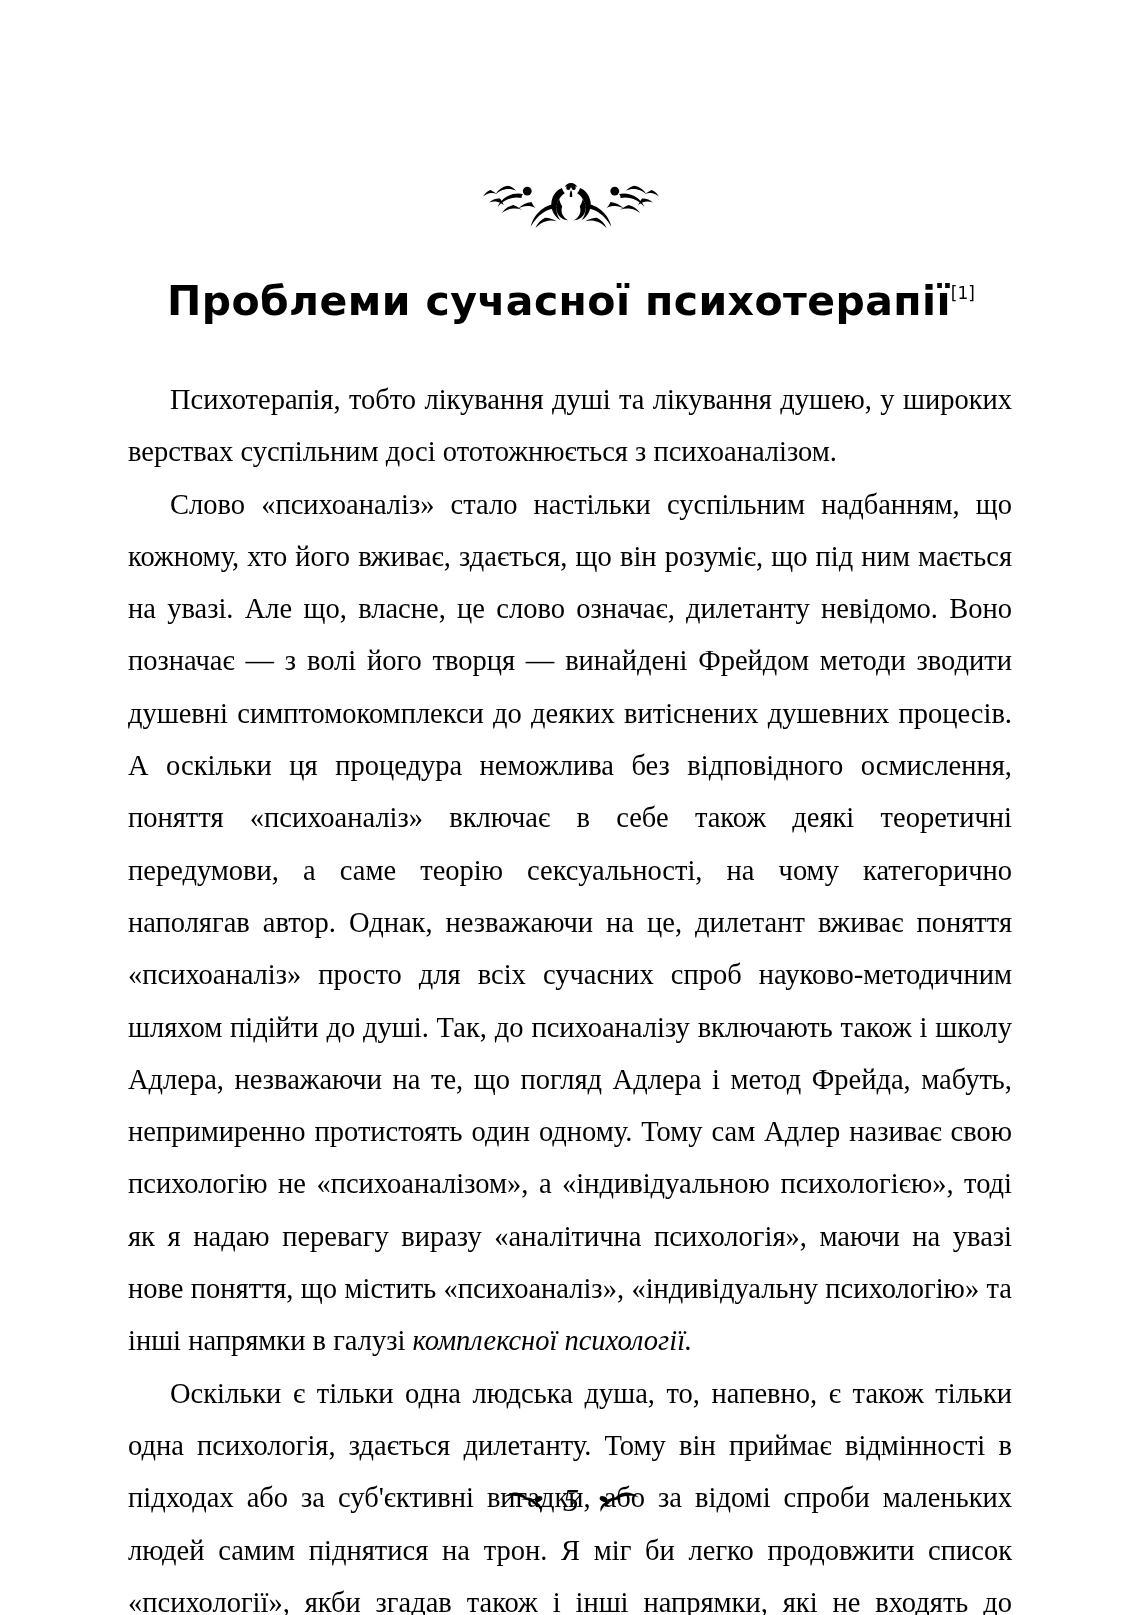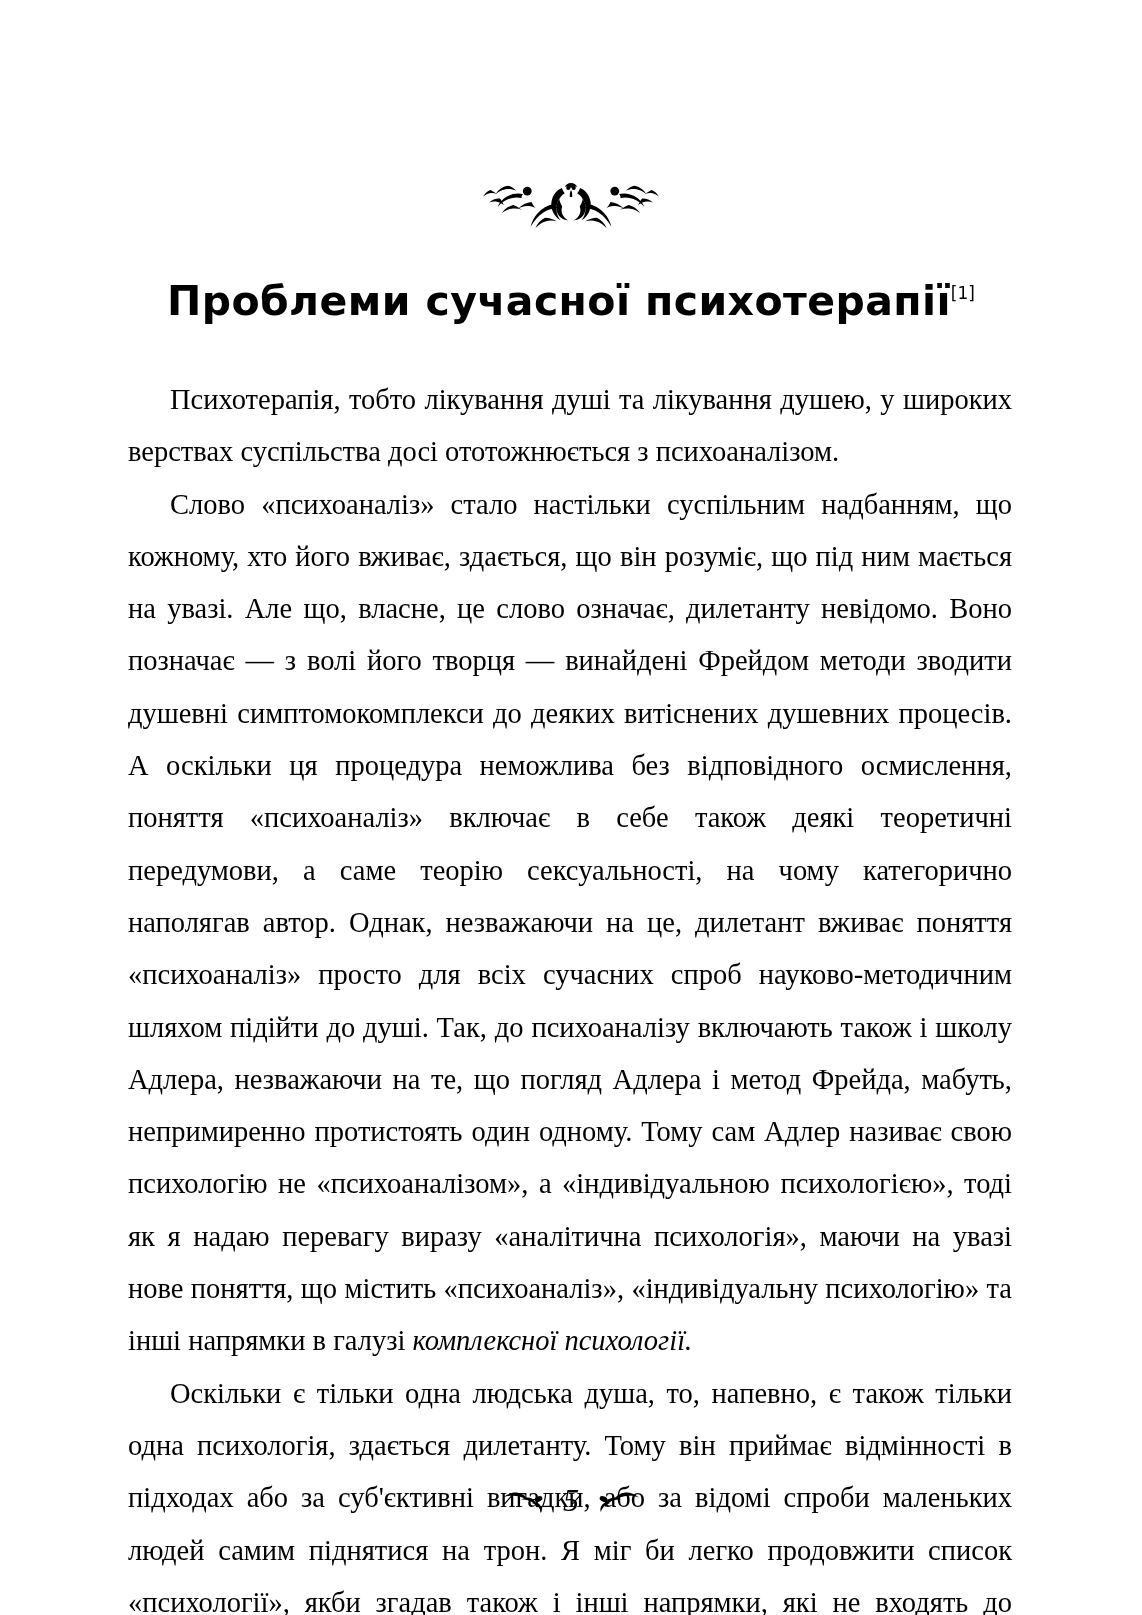--- a/index.html
+++ b/index.html
@@ -148,21 +148,21 @@
       </g>
     </svg>
   </div>
 
   <h1 class="title">
     <span class="t-text">Проблеми сучасної психотерапії</span><span class="t-note">[1]</span>
   </h1>
 
   <div class="textblock">
 
-    <p class="para">Психотерапія, тобто лікування душі та лікування душею, у широких верствах суспільства досі ототожнюється з психоаналізом.</p>
+    <p class="para">Психотерапія, тобто лікування душі та лікування душею, у широких верствах суспільним досі ототожнюється з психоаналізом.</p>
 
     <p class="para"><span>Слово «психоаналіз» стало настільки суспільним надбанням, що кожному, хто його вживає, здається, що він розуміє, що під ним мається на увазі. Але що, власне, це слово означає, дилетанту невідомо. Воно позначає — з волі його творця — винайдені Фрейдом методи зводити душевні симптомокомплекси до деяких витіснених душевних процесів. А оскільки ця процедура неможлива без відповідного осмислення, поняття «психоаналіз» включає в себе також деякі теоретичні передумови, а саме теорію сексуальності, на чому категорично наполягав автор. Однак, незважаючи на це, дилетант вживає поняття «психоаналіз» просто для всіх сучасних спроб науково-методичним шляхом підійти до душі. Так, до психоаналізу включають також і школу Адлера, незважаючи на те, що погляд Адлера і метод Фрейда, мабуть, непримиренно протистоять один одному. Тому сам Адлер називає свою психологію не «психоаналізом», а «індивідуальною психологією», тоді як я надаю перевагу виразу «аналітична психологія», маючи на увазі нове поняття, що містить «психоаналіз», «індивідуальну психологію» та інші напрямки в галузі </span><em>комплексної психології.</em></p>
 
     <p class="para">Оскільки є тільки одна людська душа, то, напевно, є також тільки одна психологія, здається дилетанту. Тому він приймає відмінності в підходах або за суб'єктивні вигадки, або за відомі спроби маленьких людей самим піднятися на трон. Я міг би легко продовжити список «психології», якби згадав також і інші напрямки, які не входять до поняття «аналітична психологія». Фактично є багато різних методів, точок зору, поглядів і переконань, які борються один з одним головним чином тому,</p>
 
   </div>
 
   <div class="footer">
     <svg width="46" height="24" viewBox="0 0 46 24" xmlns="http://www.w3.org/2000/svg">
       <g fill="#000000">

